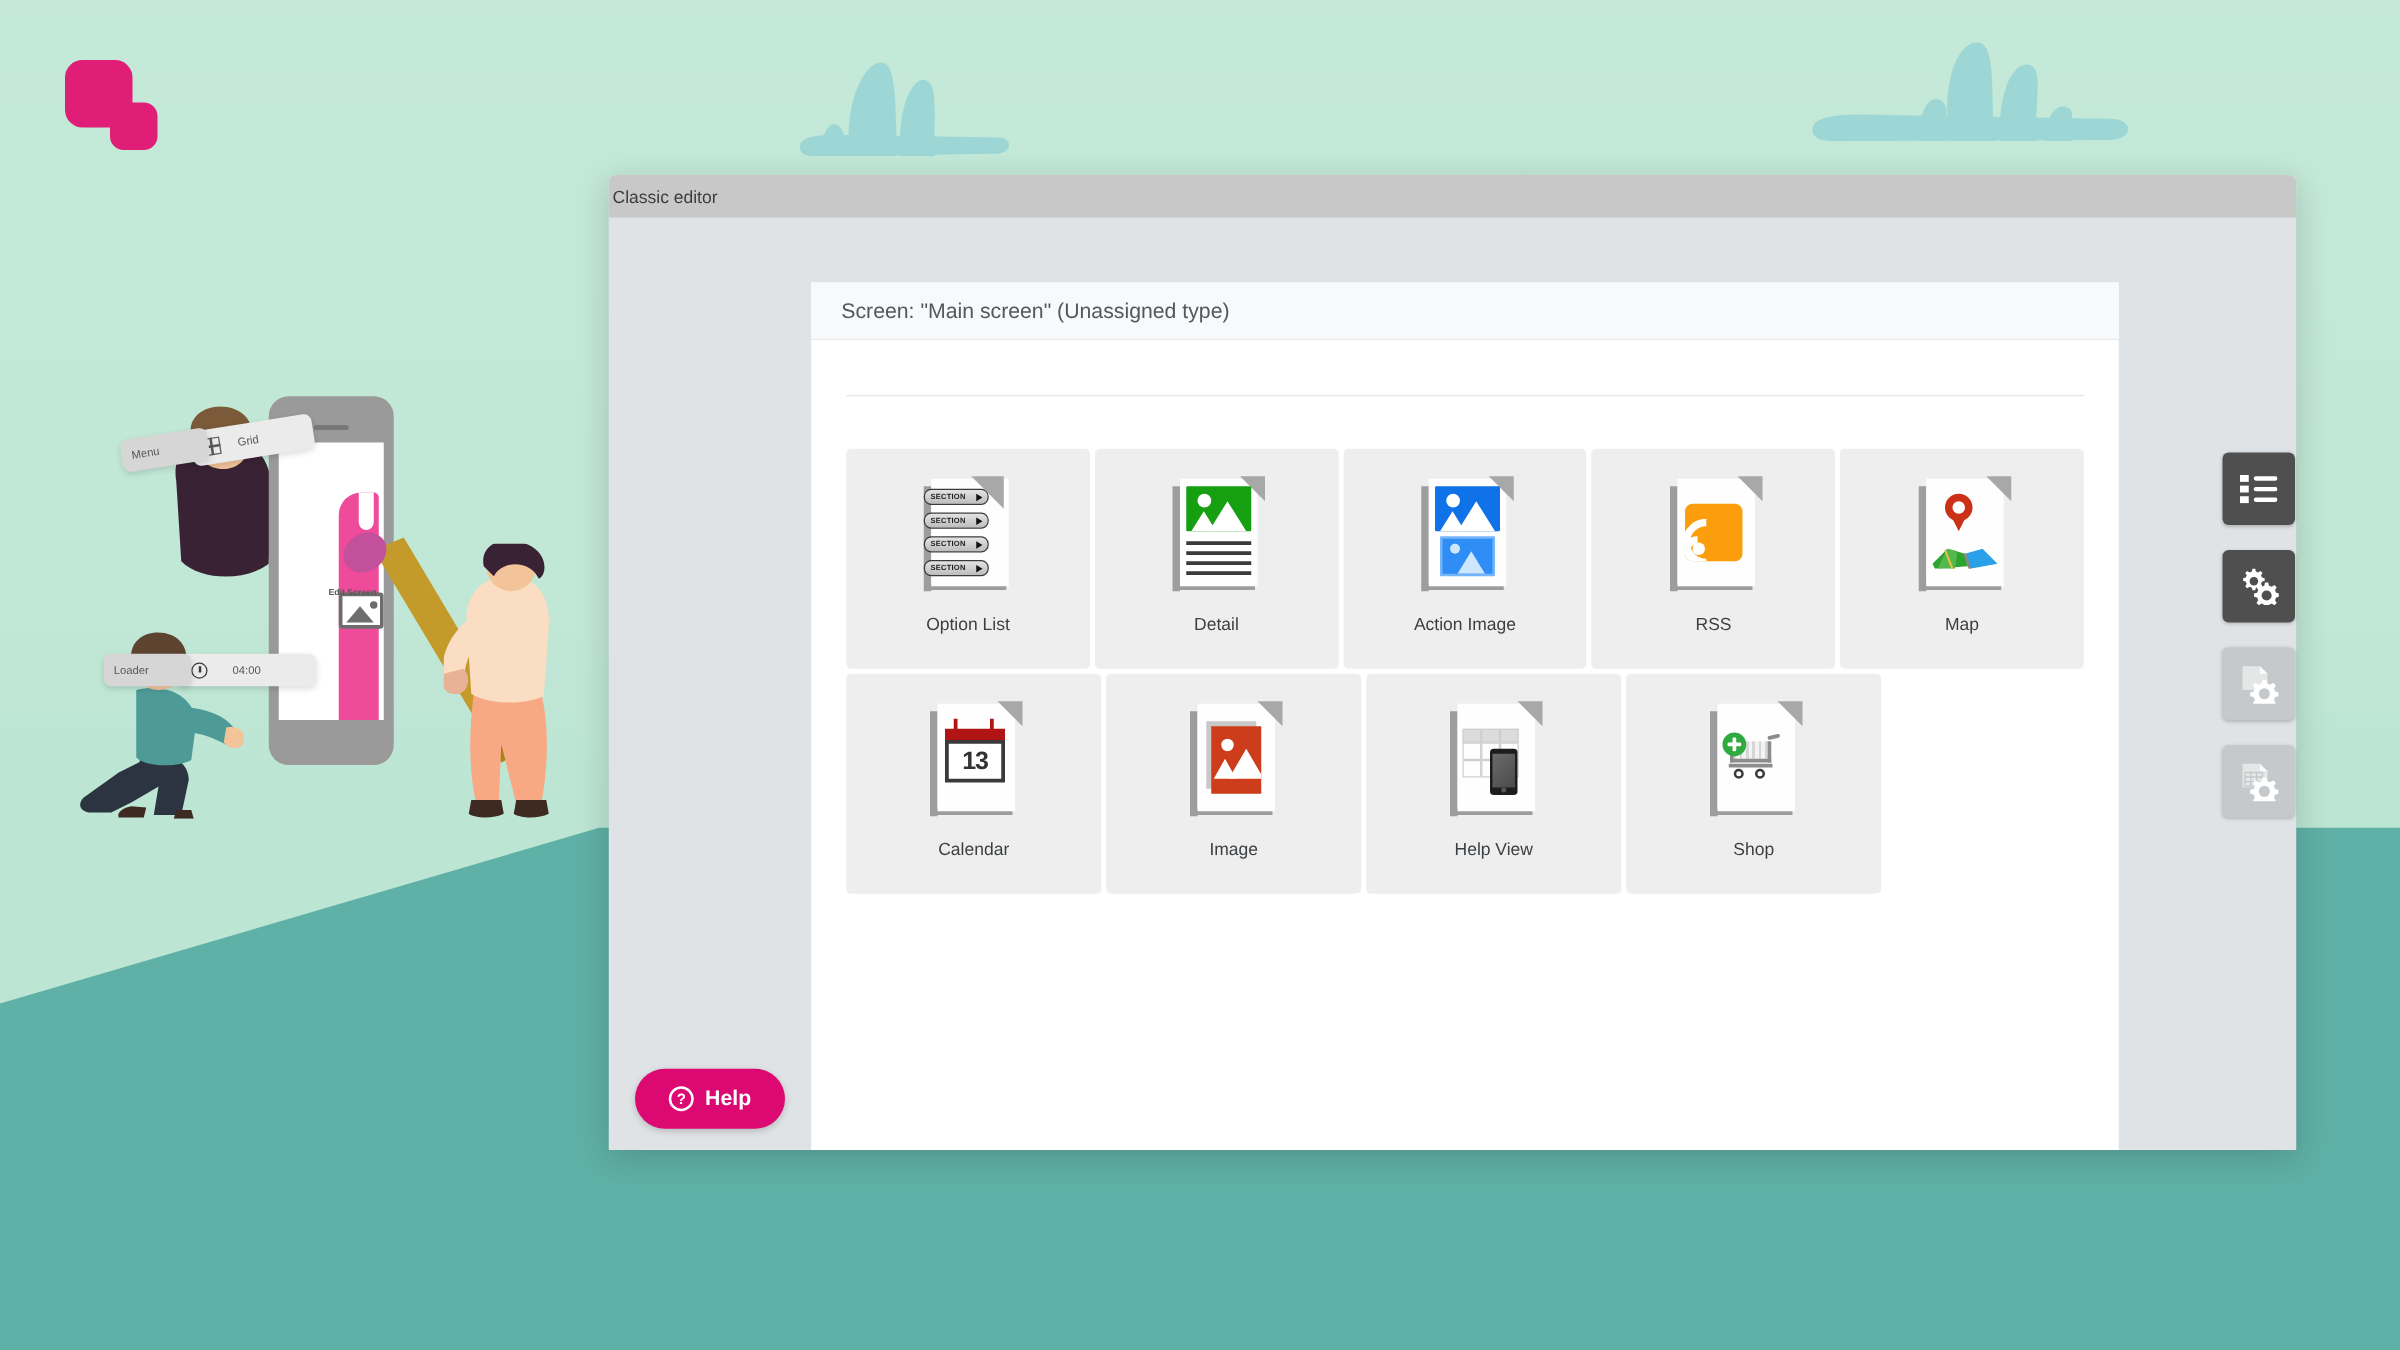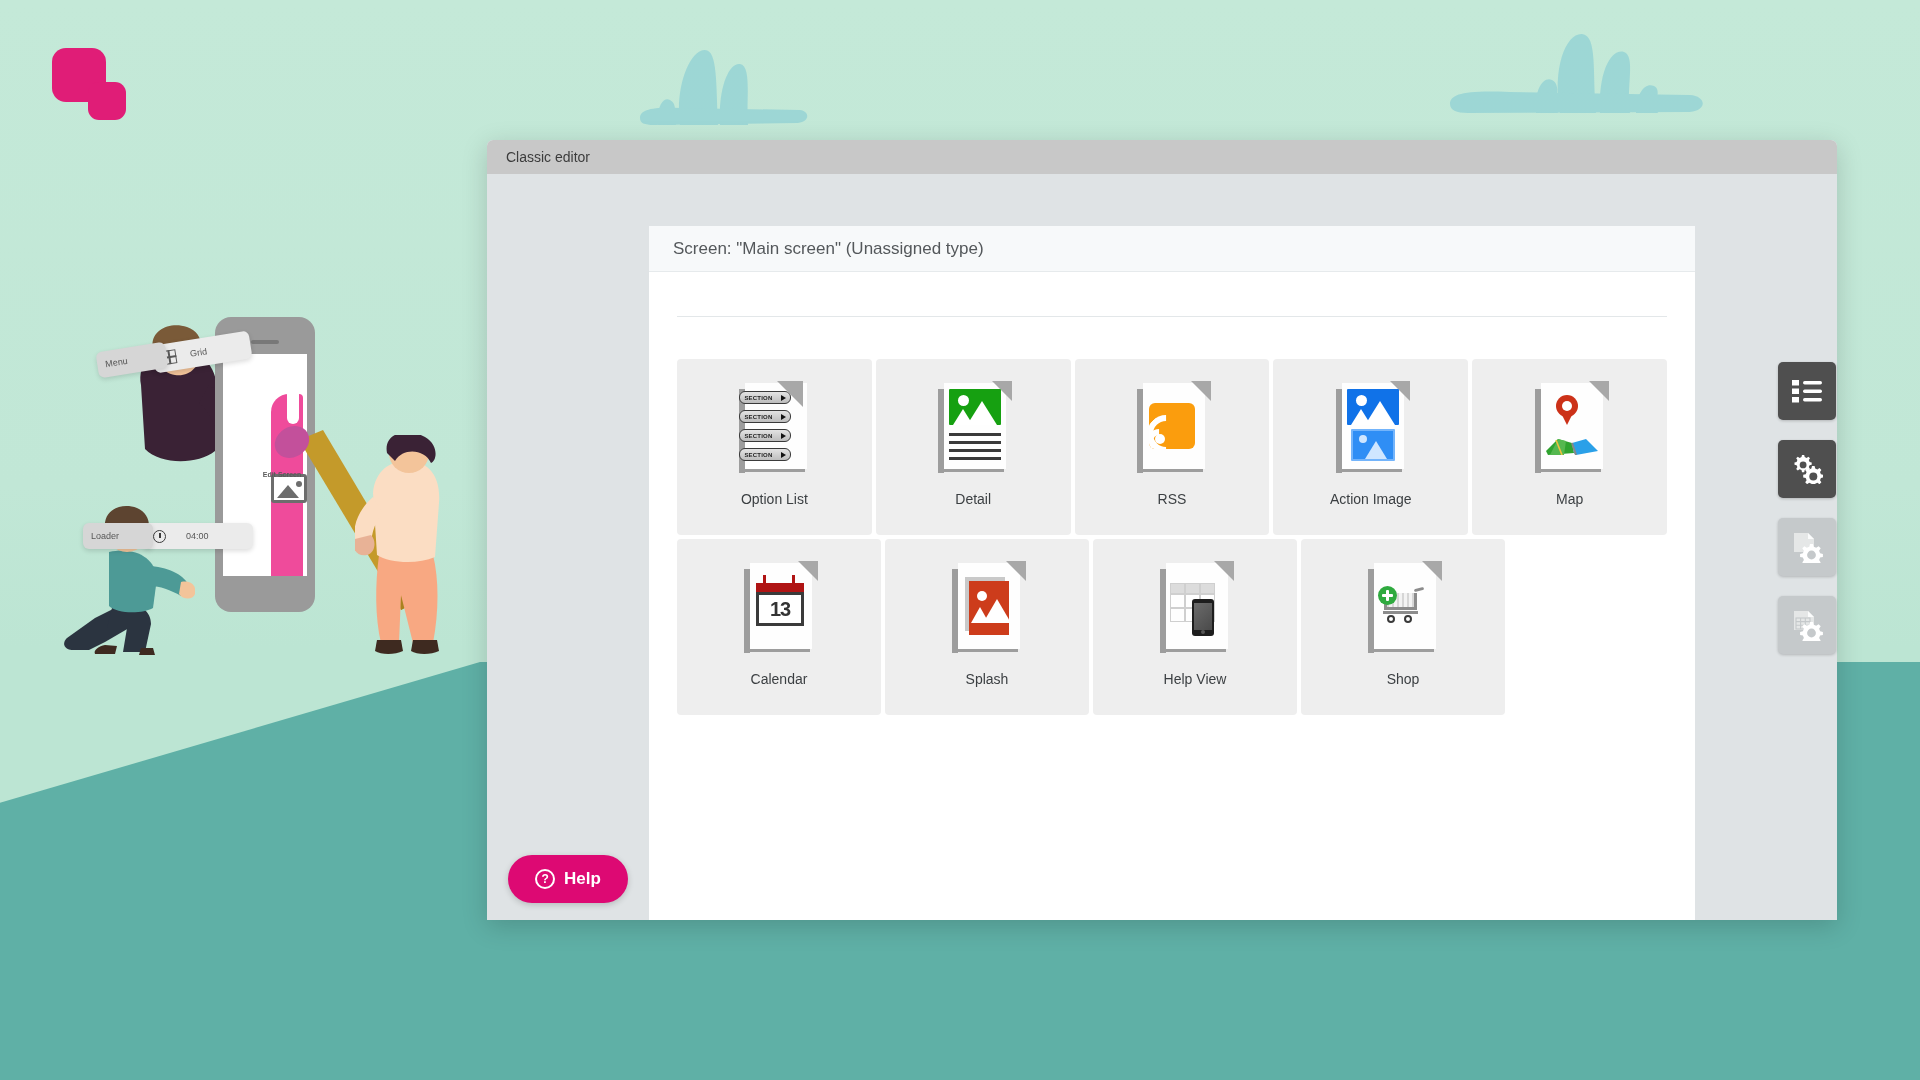--- a/index.html
+++ b/index.html
@@ -119,21 +119,21 @@
 
   
   .dialog {
     position: absolute; left: 487px; top: 140px; width: 1350px; height: 780px;
     background: #dfe3e5; border-radius: 6px 6px 0 0;
     box-shadow: 0 6px 26px rgba(0,0,0,.17);
     overflow: hidden;
   }
   .dialog-titlebar {
     height: 34px; background: #c8c8c8; display: flex; align-items: center;
-    padding-left: 19px; color: #3c3c3c; font-size: 14px;
+    padding-left: 3px; color: #3c3c3c; font-size: 14px;
     border-radius: 6px 6px 0 0;
   }
   .dialog-body { position: relative; height: 746px; }
 
   .panel {
     position: absolute; left: 162px; top: 52px; width: 1046px; height: 694px;
     background: #fff;
   }
   .panel-header {
     height: 46px; background: #f7f9fa; border-bottom: 1px solid #e6eaec;
@@ -451,46 +451,46 @@
             </div>
             <div class="card-label">Detail</div>
           </div>
 
           <div class="card">
             <div class="card-icon">
               <div class="doc-shadow"></div>
                 <div class="doc-shadow-b"></div>
               <div class="doc"></div>
                 <div class="doc-fold"></div>
+              <div class="img-block" style="left:15px;top:8px;width:52px;height:36px;background:#1072e8;overflow:hidden;">
+                <div class="img-sun" style="left:9px;top:6px;width:11px;height:11px;"></div>
+                <div class="img-mtn" style="left:18px;top:12px;border-bottom-width:24px;border-bottom-color:#fff;border-left-width:15px;border-right-width:15px;"></div>
+                <div class="img-mtn" style="left:4px;top:20px;border-bottom-width:16px;border-bottom-color:#fff;border-left-width:10px;border-right-width:10px;"></div>
+              </div>
+              <div class="img-block" style="left:19px;top:48px;width:44px;height:32px;background:#2f8ef5;border:2px solid #73b4fb;overflow:hidden;">
+                <div class="img-sun" style="left:6px;top:4px;width:8px;height:8px;background:#cfe6ff;"></div>
+                <div class="img-mtn" style="left:12px;top:10px;border-bottom-width:18px;border-bottom-color:#cfe6ff;border-left-width:11px;border-right-width:11px;"></div>
+              </div>
+            </div>
+            <div class="card-label">Action Image</div>
+          </div>
+
+          <div class="card">
+            <div class="card-icon">
+              <div class="doc-shadow"></div>
+                <div class="doc-shadow-b"></div>
+              <div class="doc"></div>
+                <div class="doc-fold"></div>
               <div class="rss-box" style="left:16px;top:22px;width:46px;height:46px;">
                 <div class="rss-dot"></div>
                 <div class="rss-arc" style="left:-2px;bottom:-4px;width:24px;height:24px;"></div>
                 <div class="rss-arc" style="left:-2px;bottom:-4px;width:38px;height:38px;"></div>
               </div>
             </div>
             <div class="card-label">RSS</div>
-          </div>
-
-          <div class="card">
-            <div class="card-icon">
-              <div class="doc-shadow"></div>
-                <div class="doc-shadow-b"></div>
-              <div class="doc"></div>
-                <div class="doc-fold"></div>
-              <div class="img-block" style="left:15px;top:8px;width:52px;height:36px;background:#1072e8;overflow:hidden;">
-                <div class="img-sun" style="left:9px;top:6px;width:11px;height:11px;"></div>
-                <div class="img-mtn" style="left:18px;top:12px;border-bottom-width:24px;border-bottom-color:#fff;border-left-width:15px;border-right-width:15px;"></div>
-                <div class="img-mtn" style="left:4px;top:20px;border-bottom-width:16px;border-bottom-color:#fff;border-left-width:10px;border-right-width:10px;"></div>
-              </div>
-              <div class="img-block" style="left:19px;top:48px;width:44px;height:32px;background:#2f8ef5;border:2px solid #73b4fb;overflow:hidden;">
-                <div class="img-sun" style="left:6px;top:4px;width:8px;height:8px;background:#cfe6ff;"></div>
-                <div class="img-mtn" style="left:12px;top:10px;border-bottom-width:18px;border-bottom-color:#cfe6ff;border-left-width:11px;border-right-width:11px;"></div>
-              </div>
-            </div>
-            <div class="card-label">Action Image</div>
           </div>
 
           <div class="card">
             <div class="card-icon">
               <div class="doc-shadow"></div>
                 <div class="doc-shadow-b"></div>
               <div class="doc"></div>
                 <div class="doc-fold"></div>
               <svg style="position:absolute;left:13px;top:50px" width="56" height="24" viewBox="0 0 56 24">
                 <polygon points="2,20 14,8 28,12 30,22 4,24" fill="#2fa32f"></polygon>
@@ -531,21 +531,21 @@
                 <div class="doc-shadow-b"></div>
               <div class="doc"></div>
                 <div class="doc-fold"></div>
               <div class="spl-frame" style="left:17px;top:16px;width:40px;height:54px;"></div>
               <div class="spl-inner" style="left:21px;top:20px;width:40px;height:54px;">
                 <div class="img-sun" style="left:8px;top:10px;width:10px;height:10px;"></div>
                 <div class="img-mtn" style="left:14px;top:18px;border-bottom-width:24px;border-bottom-color:#fff;border-left-width:14px;border-right-width:14px;"></div>
                 <div class="img-mtn" style="left:2px;top:26px;border-bottom-width:16px;border-bottom-color:#fff;border-left-width:9px;border-right-width:9px;"></div>
               </div>
             </div>
-            <div class="card-label">Splash</div>
+            <div class="card-label">Image</div>
           </div>
 
           <div class="card">
             <div class="card-icon">
               <div class="doc-shadow"></div>
                 <div class="doc-shadow-b"></div>
               <div class="doc"></div>
                 <div class="doc-fold"></div>
               <div class="dv-grid" style="left:14px;top:22px;width:45px;height:40px;">
                 <div class="dv-cell top" style="left:0;top:0;width:15px;height:11px"></div>

